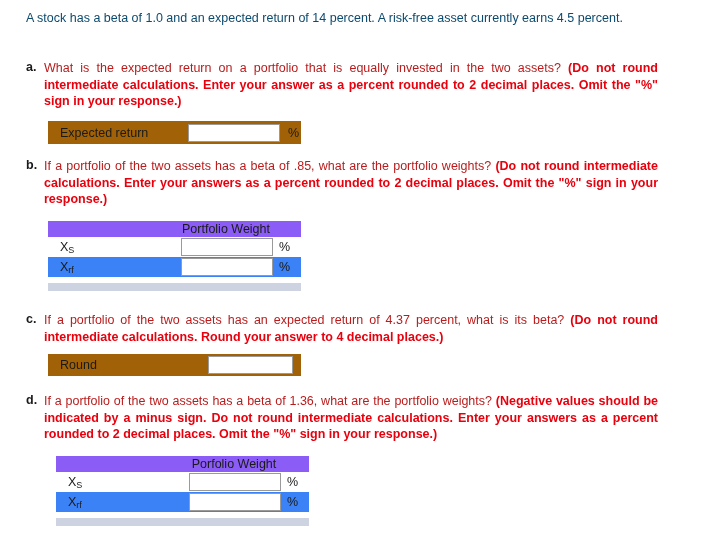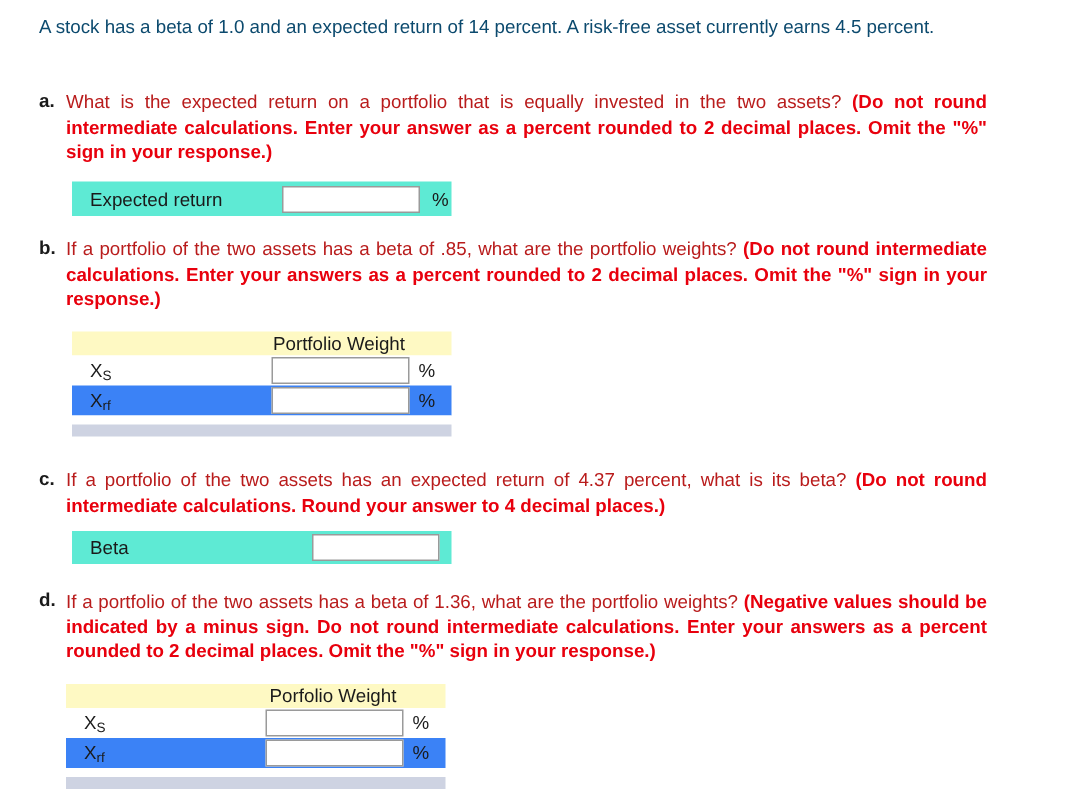--- a/index.html
+++ b/index.html
@@ -53,21 +53,21 @@
   }
   .q-body .plain { color: #b91c1c; }
   .q-body .note {
     color: #e8000d;
     font-weight: bold;
   }
 
   
   .simple-row {
     position: absolute;
-    background: #5eead4;
+    background: #a16207;
     box-sizing: border-box;
   }
   .simple-row .lbl {
     position: absolute;
     left: 12px;
     top: 50%;
     transform: translateY(-50%);
     font-size: 12.5px;
     color: #1a1a1a;
     white-space: nowrap;
@@ -96,21 +96,21 @@
   .wtable {
     position: absolute;
     box-sizing: border-box;
   }
   .wtable .hdr {
     position: absolute;
     left: 0;
     top: 0;
     height: 16px;
     width: 100%;
-    background: #fef9c3;
+    background: #8b5cf6;
   }
   .wtable .hdr .hdr-text {
     position: absolute;
     left: 118px;
     top: 0;
     width: 120px;
     text-align: center;
     font-size: 12.5px;
     line-height: 16px;
     color: #1a1a1a;
@@ -221,33 +221,33 @@
 
   <div class="q" style="top:312px;">
     <span class="q-marker">c.</span>
     <div class="q-body">
       <span class="plain">If a portfolio of the two assets has an expected return of 4.37 percent, what is its beta?</span>
       <span class="note">(Do not round intermediate calculations. Round your answer to 4 decimal places.)</span>
     </div>
   </div>
 
   <div class="simple-row" style="left:48px; top:354px; width:253px; height:22px;">
-    <span class="lbl">Beta</span>
+    <span class="lbl">Round</span>
     <input class="cell" style="left: 160px; top: 2px; width: 85px; height: 18px;" type="text" value="">
   </div>
 
   <div class="q" style="top:393px;">
     <span class="q-marker">d.</span>
     <div class="q-body">
       <span class="plain">If a portfolio of the two assets has a beta of 1.36, what are the portfolio weights?</span>
       <span class="note">(Negative values should be indicated by a minus sign. Do not round intermediate calculations. Enter your answers as a percent rounded to 2 decimal places. Omit the "%" sign in your response.)</span>
     </div>
   </div>
 
-  <div class="wtable" style="left:44px; top:456px; width:253px; height:83px;">
+  <div class="wtable" style="left:56px; top:456px; width:253px; height:83px;">
     <div class="hdr">
       <span class="hdr-text">Porfolio Weight</span>
     </div>
     <div class="row r0">
       <span class="rlbl"><span>X</span><sub>S</sub></span>
       <input class="cell" type="text" value="" style="">
       <span class="pct">%</span>
     </div>
     <div class="row r1">
       <span class="rlbl"><span>X</span><sub>rf</sub></span>

